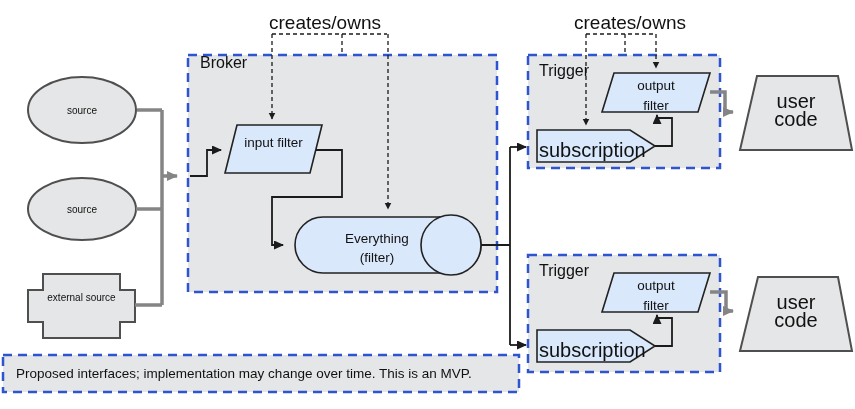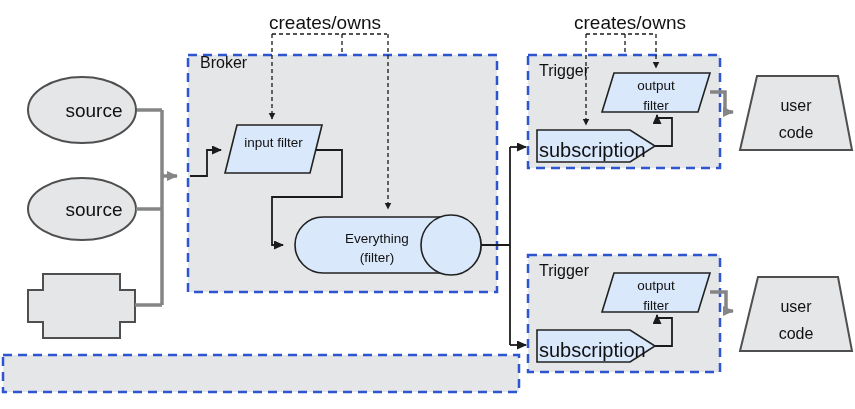--- a/index.html
+++ b/index.html
@@ -27,22 +27,22 @@
   .conn-gray{fill:none;stroke:var(--connector-gray);stroke-width:3.5;}
   .conn-black{fill:none;stroke:var(--connector-black);stroke-width:1.8;}
   .conn-dash{fill:none;stroke:var(--connector-black);stroke-width:1.3;stroke-dasharray:4 3;}
   .mk-gray{fill:var(--connector-gray);}
   .mk-black{fill:var(--connector-black);}
   .lbl{position:absolute;white-space:nowrap;}
   .lbl-center{text-align:center;white-space:normal;}
   .title-lbl{font-size:16px;}
   .shape-lbl{font-size:13.5px;line-height:20px;}
   .sub-lbl{font-size:20px;}
-  .src-lbl{font-size:19px;line-height:19px;padding-left:12px;}
-  .usr-lbl{font-size:16px;line-height:27px;}
+  .src-lbl{font-size:10px;line-height:19px;}
+  .usr-lbl{font-size:20px;line-height:18px;}
   .ann-lbl{font-size:19px;}
   .note-lbl{font-size:13.5px;}
 </style>
 </head>
 <body>
 
 <div id="stage">
 
   <svg id="diagram-svg" width="855" height="409" viewBox="0 0 855 409">
     <defs>
@@ -99,31 +99,33 @@
 
   <div class="lbl lbl-center ann-lbl" style="left:255px;top:12px;width:140px;">creates/owns</div>
   <div class="lbl lbl-center ann-lbl" style="left:560px;top:12px;width:140px;">creates/owns</div>
 
   <div class="lbl title-lbl" style="left:200px;top:54px;">Broker</div>
   <div class="lbl title-lbl" style="left:539px;top:62px;">Trigger</div>
   <div class="lbl title-lbl" style="left:539px;top:262px;">Trigger</div>
 
   <div class="lbl lbl-center src-lbl" style="left:28px;top:101px;width:108px;">source</div>
   <div class="lbl lbl-center src-lbl" style="left:28px;top:200px;width:108px;">source</div>
+  <div class="lbl lbl-center src-lbl" style="left:41px;top:288px;width:81px;">external source</div>
 
   <div class="lbl lbl-center shape-lbl" style="left:243px;top:133px;width:61px;">input filter</div>
 
   <div class="lbl lbl-center shape-lbl" style="left:326px;top:229px;width:102px;line-height:19px;">
     <span>Everything</span><br>
     <span>(filter)</span>
   </div>
 
   <div class="lbl lbl-center shape-lbl" style="left:624px;top:76px;width:64px;">output filter</div>
   <div class="lbl lbl-center shape-lbl" style="left:624px;top:276px;width:64px;">output filter</div>
 
   <div class="lbl lbl-center sub-lbl" style="left:539px;top:139px;width:92px;">subscription</div>
   <div class="lbl lbl-center sub-lbl" style="left:539px;top:339px;width:92px;">subscription</div>
 
   <div class="lbl lbl-center usr-lbl" style="left:764px;top:92px;width:64px;">user code</div>
   <div class="lbl lbl-center usr-lbl" style="left:764px;top:293px;width:64px;">user code</div>
 
+  <div class="lbl note-lbl" style="left:16px;top:366px;">Proposed interfaces; implementation may change over time. This is an MVP.</div>
 
 </div>
 
 </body></html>

